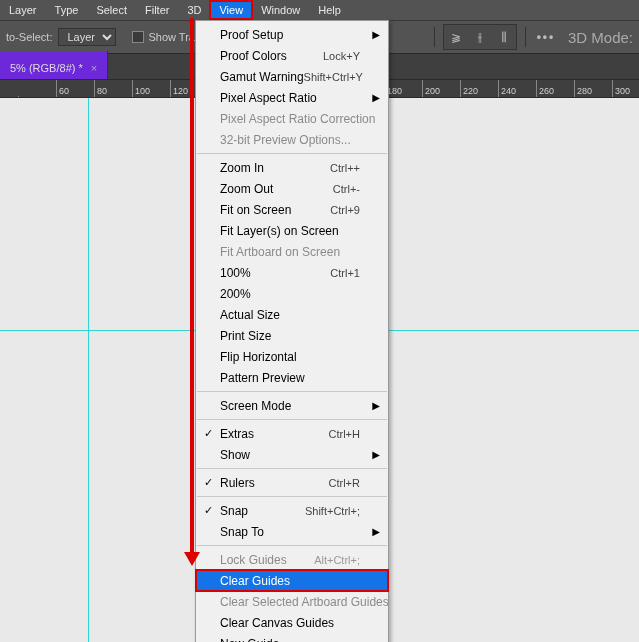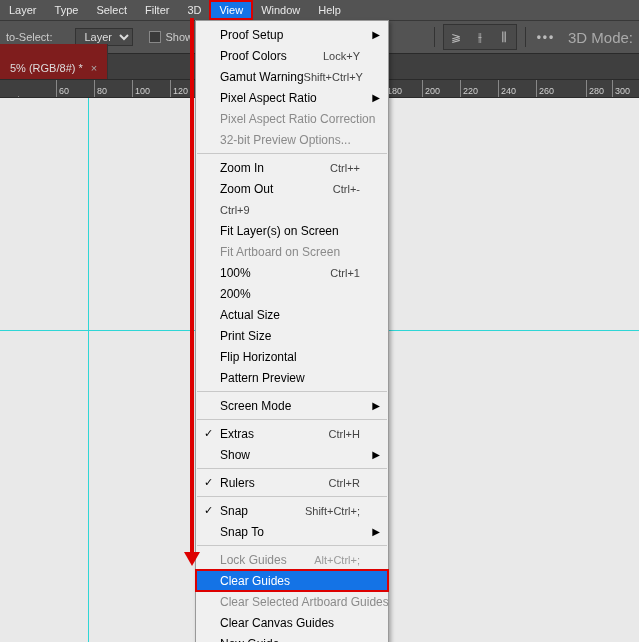--- a/index.html
+++ b/index.html
@@ -3,33 +3,33 @@
 <meta charset="utf-8">
 <style>
   * { box-sizing: border-box; margin: 0; padding: 0; font-family: "Segoe UI", Tahoma, sans-serif; }
   body { width: 639px; height: 642px; background: #535353; overflow: hidden; position: relative; }
   
   .menubar { height: 20px; background: #535353; display: flex; align-items: center; padding-left: 0; font-size: 11px; color: #e8e8e8; }
   .menubar-item { padding: 3px 9px; cursor: default; }
   .menubar-item.active { background: #1473e6; color: #fff; outline: 2px solid #d00; outline-offset: -1px; }
   
   .toolbar { height: 34px; background: #535353; border-top: 1px solid #383838; border-bottom: 1px solid #2a2a2a; display: flex; align-items: center; padding: 0 6px; font-size: 11px; color: #ccc; gap: 8px; }
-  .toolbar .sel { display: flex; align-items: center; gap: 23px; }
+  .toolbar .sel { display: flex; align-items: center; gap: 6px; }
   .toolbar select { background: #4a4a4a; color: #ddd; border: 1px solid #333; font-size: 11px; padding: 1px 4px; }
   .toolbar .chk { display: flex; align-items: center; gap: 4px; margin-left: 8px; }
   .toolbar .chkbox { width: 12px; height: 12px; border: 1px solid #888; background: #3a3a3a; }
   .align-icons { margin-left: auto; display: flex; gap: 2px; align-items: center; }
   .align-icons .grp { display:flex; gap:0; border:1px solid #333; background:#4a4a4a; padding:0; }
   .align-icons .ico { width: 24px; height: 24px; display:flex; align-items:center; justify-content:center; color:#bbb; font-size:12px; }
   .vsep { width:1px; height:20px; background:#333; margin:0 6px; }
   .dots { letter-spacing:2px; font-weight:bold; }
   .mode3d { font-size:15px; color:#aaa; margin-left:8px; }
   
   .tabbar { height: 26px; background: #3f3f3f; display: flex; align-items: flex-end; border-bottom: 1px solid #2a2a2a; }
-  .doctab { background: #7f1d1d; color: #ddd; font-size: 11px; padding: 18px 10px 5px 10px; display: flex; align-items: center; gap: 8px; border-right:1px solid #333;}
+  .doctab { background: #6d28d9; color: #ddd; font-size: 11px; padding: 11px 10px 5px 10px; display: flex; align-items: center; gap: 8px; border-right:1px solid #333;}
   .doctab .x { color:#aaa; font-size:11px; }
   
   .ruler { height: 18px; background: #3f3f3f; position: relative; overflow: hidden; color: #d0d0d0; font-size: 9px; border-bottom:1px solid #2a2a2a;}
   .ruler .tick { position: absolute; top: 0; height: 18px; border-left: 1px solid #888; padding-left: 2px; line-height:22px;}
   
   .canvas-area { position: absolute; left:0; right:0; top: 98px; bottom:0; background:#e9e9e9; }
   .guide-v { position:absolute; top:0; bottom:0; width:1px; background:#2fd6d6; }
   .guide-h { position:absolute; left:0; right:0; height:1px; background:#2fd6d6; }
   
   .dropdown { position:absolute; top:20px; left:195px; width:194px; background:#f0f0f0; border:1px solid #999; box-shadow:2px 2px 4px rgba(0,0,0,0.3); font-size:12px; color:#000; padding:3px 0; }
@@ -97,21 +97,21 @@
     <div class="tick" style="left: 132px;">100</div>
     <div class="tick" style="left: 170px;">120</div>
     <div class="tick" style="left: 208px;">140</div>
     <div class="tick" style="left: 246px;">160</div>
     <div class="tick" style="left: 284px;">180</div>
     <div class="tick" style="left: 384px;">180</div>
     <div class="tick" style="left: 422px;">200</div>
     <div class="tick" style="left: 460px;">220</div>
     <div class="tick" style="left: 498px;">240</div>
     <div class="tick" style="left: 536px;">260</div>
-    <div class="tick" style="left: 586px;">280</div>
+    <div class="tick" style="left: 574px;">280</div>
     <div class="tick" style="left: 612px;">300</div>
   </div>
 
 <div class="canvas-area">
   <div class="guide-v" style="left:88px"></div>
   <div class="guide-h" style="top:232px"></div>
 </div>
 
 <div class="dropdown" id="dropdown">
     <div class="dd-item">
@@ -139,20 +139,21 @@
     <div class="dd-sep"></div>
     <div class="dd-item">
       <span class="lbl">Zoom In</span>
       <span class="sc">Ctrl++</span>
     </div>
     <div class="dd-item">
       <span class="lbl">Zoom Out</span>
       <span class="sc">Ctrl+-</span>
     </div>
     <div class="dd-item">
+      <span class="lbl">Fit on Screen</span>
       <span class="sc">Ctrl+9</span>
     </div>
     <div class="dd-item">
       <span class="lbl">Fit Layer(s) on Screen</span>
     </div>
     <div class="dd-item disabled">
       <span class="lbl">Fit Artboard on Screen</span>
     </div>
     <div class="dd-item">
       <span class="lbl">100%</span>

